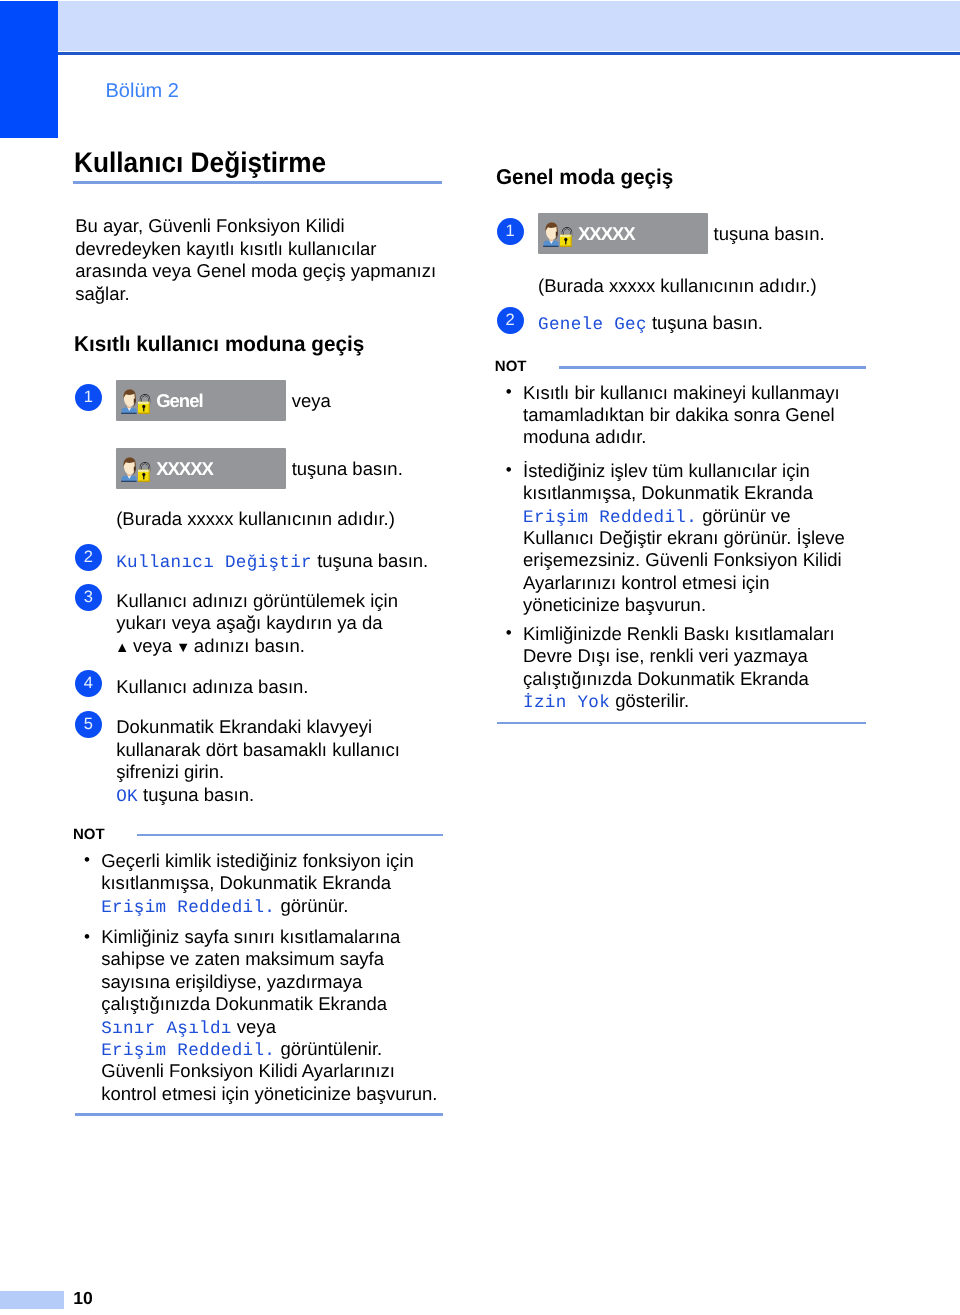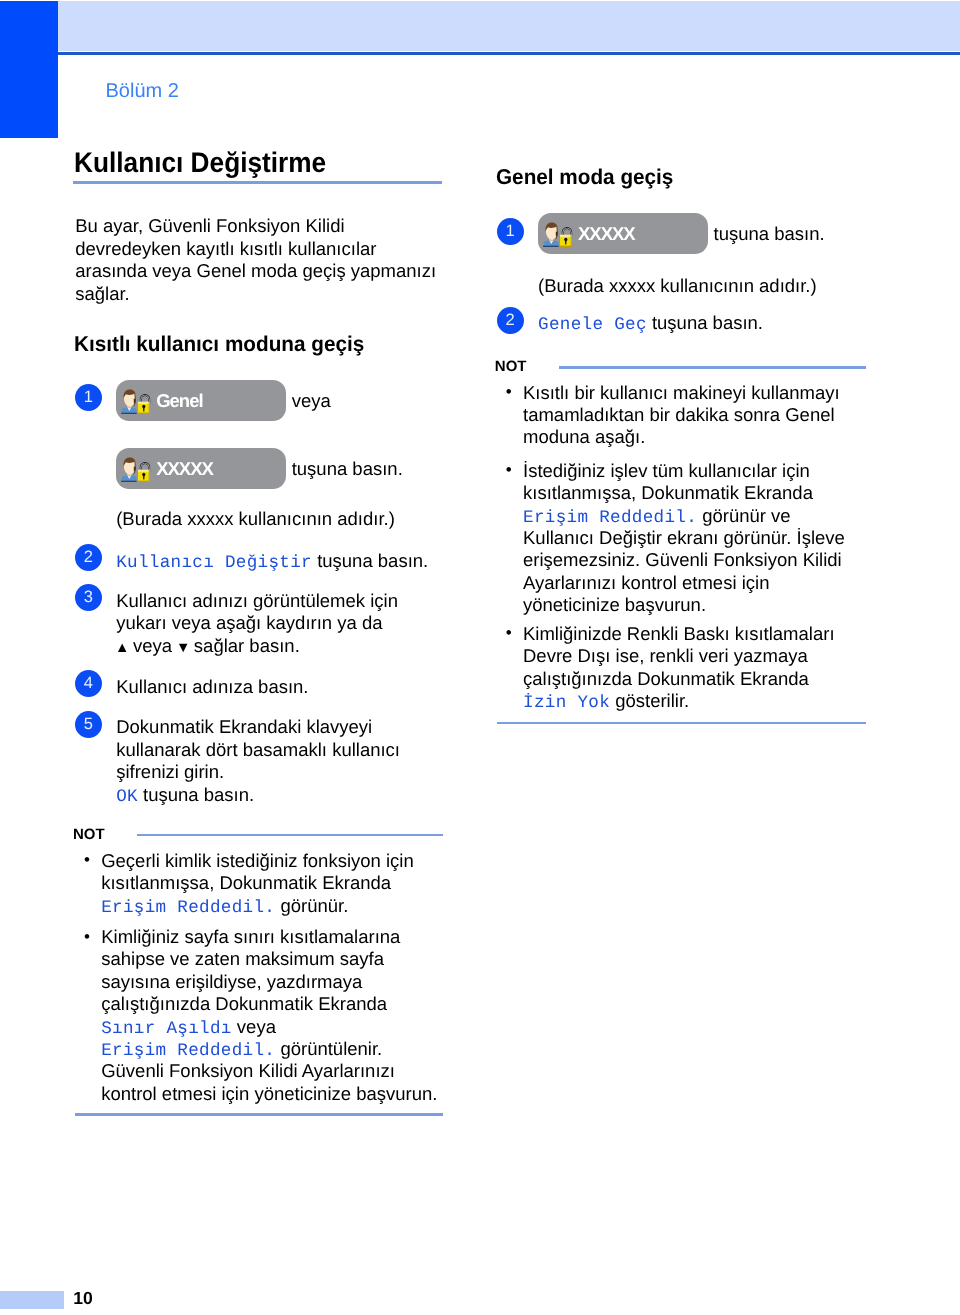--- a/index.html
+++ b/index.html
@@ -24,21 +24,21 @@
 
   p{margin:0;}
   .h2{font-size:21.4px;font-weight:bold;line-height:24px;display:inline-block;transform:scaleX(0.969);transform-origin:left top;margin-left:-0.8px;}
   .mono{font-family:"Liberation Mono",monospace;font-size:17.6px;color:#1d4ed8;letter-spacing:0.32px;line-height:0;}
 
   .step{position:relative;padding-left:41px;}
   .num{position:absolute;left:-0.3px;top:-5.7px;width:27px;height:27px;border-radius:50%;
        background:#0A4DF4;color:#E4EEFF;font-size:16.5px;font-weight:normal;text-align:center;
        line-height:27.5px;}
 
-  .btn{display:inline-block;position:relative;background:#949699;border-radius:13px;
+  .btn{display:inline-block;position:relative;background:#949699;border-radius:1px;
        height:41px;width:170px;box-sizing:border-box;vertical-align:top;}
   .btn .lbl{position:absolute;left:40px;top:10px;color:#fff;font-size:18.5px;font-weight:bold;
             white-space:nowrap;letter-spacing:-1px;line-height:21px;}
   .btn .ico{position:absolute;left:5px;top:8px;width:32px;height:26px;display:block;}
   .btnafter{position:absolute;left:175.5px;top:10px;white-space:nowrap;line-height:21px;}
   .btnrow{position:relative;height:41px;}
   .s1 .num,.rs1 .num{top:4.7px;}
 
   .noteHdr{position:relative;height:24px;}
   .noteHdr .t{position:absolute;left:-2.2px;top:0;font-size:15px;font-weight:bold;line-height:24px;}
@@ -148,21 +148,21 @@
 
     <div class="step s2">
       <span class="num">2</span>
       <p><span class="mono">Kullanıcı Değiştir</span> <span>tuşuna basın.</span></p>
     </div>
 
     <div class="step s3">
       <span class="num">3</span>
       <p>Kullanıcı adınızı görüntülemek için</p>
       <p>yukarı veya aşağı kaydırın ya da</p>
-      <p><span class="arw">▲</span> <span>veya</span> <span class="arw">▼</span> <span>sağlar basın.</span></p>
+      <p><span class="arw">▲</span> <span>veya</span> <span class="arw">▼</span> <span>adınızı basın.</span></p>
     </div>
 
     <div class="step s4">
       <span class="num">4</span>
       <p>Kullanıcı adınıza basın.</p>
     </div>
 
     <div class="step s5">
       <span class="num">5</span>
       <p>Dokunmatik Ekrandaki klavyeyi</p>
@@ -224,21 +224,21 @@
       <span class="num">2</span>
       <p><span class="mono">Genele Geç</span> <span>tuşuna basın.</span></p>
     </div>
 
     <div class="notebox nr">
       <div class="noteHdr">
         <span class="t">NOT</span>
         <span class="r"></span>
       </div>
       <div class="bullets">
-        <p class="bullet bi0"><span class="d">•</span><span>Kısıtlı bir kullanıcı makineyi kullanmayı</span><br><span>tamamladıktan bir dakika sonra Genel</span><br><span>moduna aşağı.</span></p>
+        <p class="bullet bi0"><span class="d">•</span><span>Kısıtlı bir kullanıcı makineyi kullanmayı</span><br><span>tamamladıktan bir dakika sonra Genel</span><br><span>moduna adıdır.</span></p>
         <p class="bullet bi1"><span class="d">•</span><span>İstediğiniz işlev tüm kullanıcılar için</span><br><span>kısıtlanmışsa, Dokunmatik Ekranda</span><br><span class="mono">Erişim Reddedil.</span><span> görünür ve</span><br><span>Kullanıcı Değiştir ekranı görünür. İşleve</span><br><span>erişemezsiniz. Güvenli Fonksiyon Kilidi</span><br><span>Ayarlarınızı kontrol etmesi için</span><br><span>yöneticinize başvurun.</span></p>
         <p class="bullet bi2"><span class="d">•</span><span>Kimliğinizde Renkli Baskı kısıtlamaları</span><br><span>Devre Dışı ise, renkli veri yazmaya</span><br><span>çalıştığınızda Dokunmatik Ekranda</span><br><span class="mono">İzin Yok</span><span> gösterilir.</span></p>
       </div>
       <div class="noteEnd"></div>
     </div>
     </div>
 
   <div class="pgbar"></div>
   <div class="pgnum">10</div>
 

